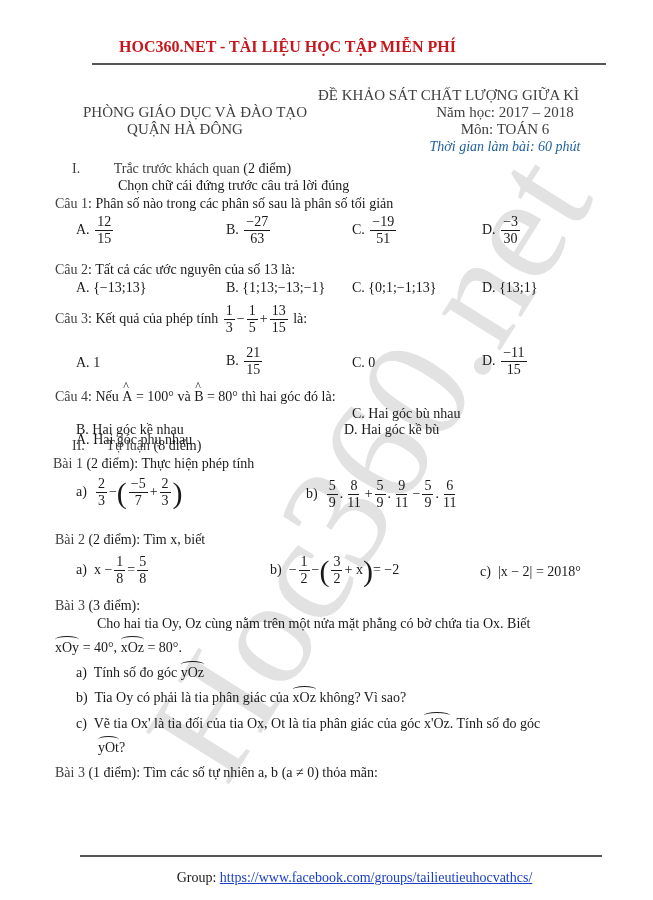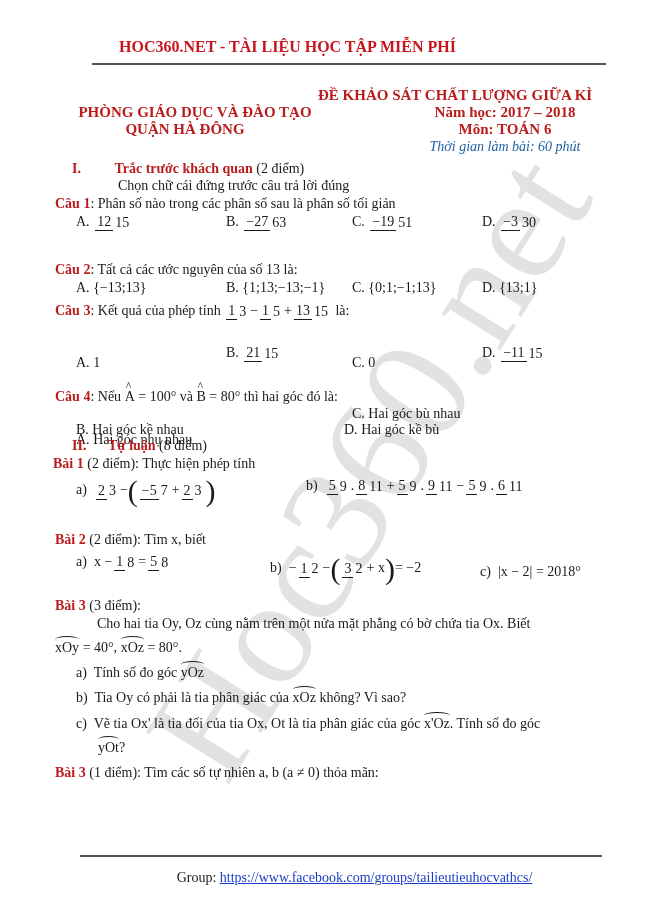--- a/index.html
+++ b/index.html
@@ -1,25 +1,25 @@
 <!DOCTYPE html>
 <html><head>
 <meta charset="utf-8">
 <style>
   html, body { margin:0; padding:0; background:#ffffff; }
   body { width:653px; height:900px; position:relative; overflow:hidden;
          font-family:"Liberation Serif","DejaVu Serif",serif; color:#1a1a1a; font-size:14px; }
   .abs { position:absolute; white-space:nowrap; }
-  .blue { color:#b91c1c; font-weight:bold; }
+  .blue { color:#404040; font-weight:normal; }
   .red { color:#c8161d; font-weight:bold; }
   .topbanner { left:0; width:575px; top:38px; text-align:center; font-size:16px; }
   .hr { position:absolute; height:2px; background:#555; }
   .hdr { font-size:15px; text-align:center; }
   .italic { font-style:italic; color:#1f5f9f; }
-  .frac { display:inline-flex; flex-direction:row; align-items:center; vertical-align:middle; line-height:16px; margin:0 2px;justify-content:flex-end; }
+  .frac { display:inline-flex; flex-direction:column; align-items:center; vertical-align:middle; line-height:16px; margin:0 2px;justify-content:flex-end; }
   .frac .num { border-bottom:1px solid #1a1a1a; padding:0 2px; }
   .frac .den { padding:0 2px; }
   .paren { font-size:30px; font-weight:lighter; vertical-align:middle; line-height:30px; }
   .arc { display:inline-block; position:relative; }
   .arc::before { content:""; position:absolute; left:0; right:0; top:-4px; height:6px;
                  border-top:1px solid #1a1a1a; border-radius:50% 50% 0 0; }
   .hat { display:inline-block; position:relative; }
   .hat::before { content:"^"; position:absolute; left:1px; top:-10px; font-size:12px; }
   .watermark { position:absolute; left:20px; top:380px; font-size:150px;
                font-family:"Liberation Serif",serif; color:rgba(150,150,150,0.28);

